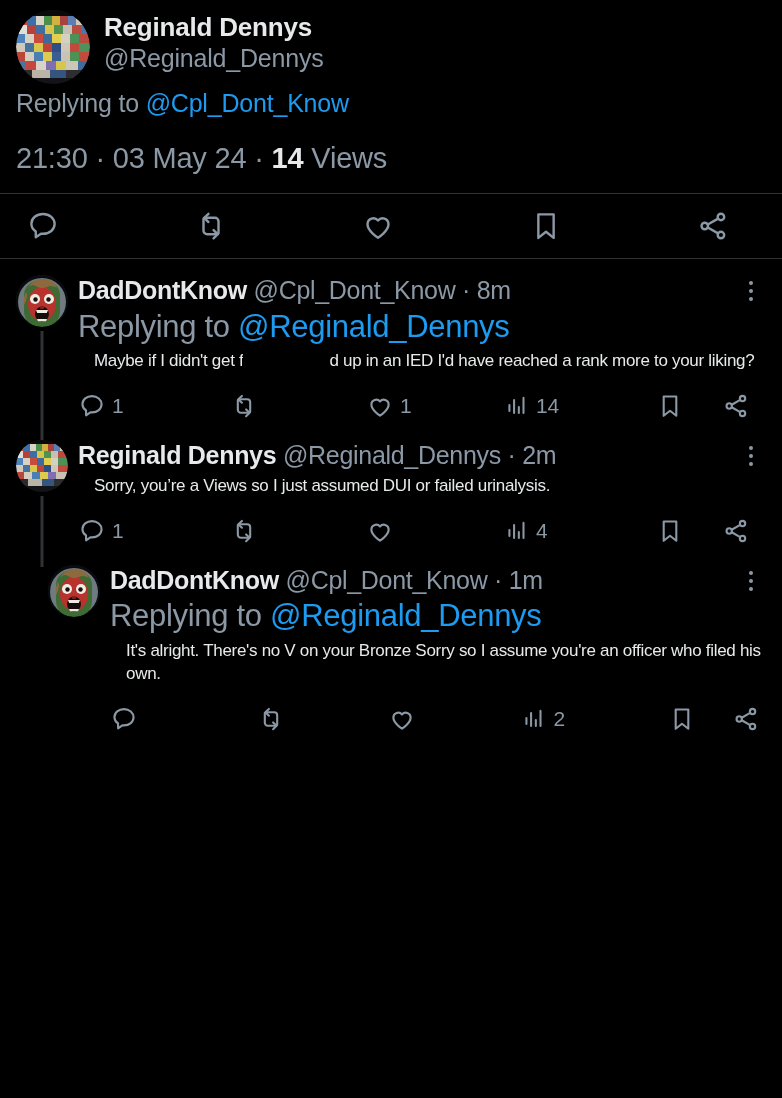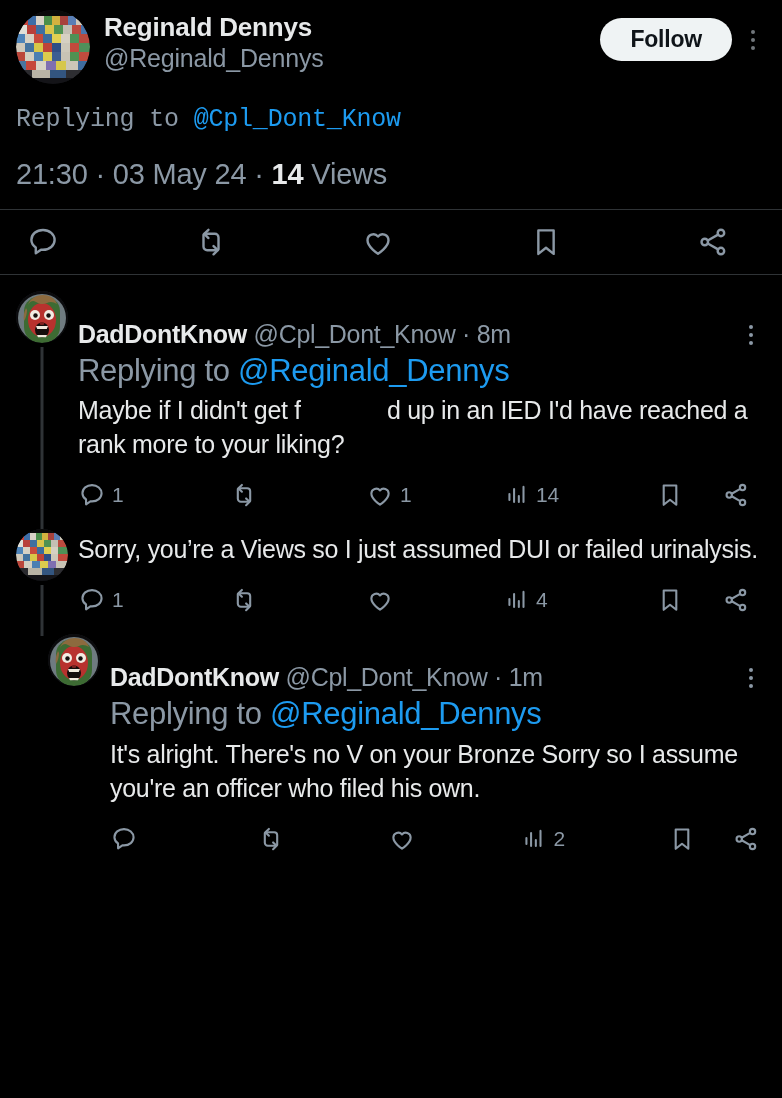--- a/index.html
+++ b/index.html
@@ -105,23 +105,22 @@
     display: block;
     width: 4px; height: 4px;
     border-radius: 50%;
     background: #71767b;
   }
   .more-dots.bright i { background: #8b98a5; }
 
   .replying-line {
     font-size: 25px;
     color: #8b98a5;
-    margin-top: 17px;
+    margin-top: 1px;
     letter-spacing: -0.2px;
-    font-family: Liberation Mono, monospace;
   }
   .replying-line .at { color: #1d9bf0; }
 
   .mt-body {
     font-size: 31px;
     line-height: 1.26;
     color: #e7e9ea;
     margin-top: 18px;
     letter-spacing: -0.4px;
   }
@@ -210,21 +209,20 @@
   .reply-right {
     flex: 1 1 auto;
     min-width: 0;
     padding-left: 10px;
   }
 
   .rp-header {
     display: flex;
     align-items: flex-start;
     gap: 26px;
-    margin-top: 28px;
   }
   .rp-names {
     flex: 1 1 auto;
     min-width: 0;
     font-size: 25px;
     letter-spacing: -0.3px;
     line-height: 1.22;
   }
   .rp-names .name { font-weight: bold; color: #e7e9ea; }
   .rp-names .hndl { color: #8b98a5; }
@@ -234,25 +232,26 @@
   .rp-replying {
     font-size: 31px;
     color: #8b98a5;
     letter-spacing: -0.3px;
     line-height: 1.25;
     margin-top: 2px;
   }
   .rp-replying .at { color: #1d9bf0; }
 
   .rp-body {
-    font-size: 25px;
+    font-size: 17px;
     line-height: 1.36;
     color: #e7e9ea;
     letter-spacing: -0.3px;
     margin-top: 3px;
+    margin-left: 16px;
   }
   .redacted {
     display: inline-block;
     background: #000000;
     color: transparent;
     width: 86px;
     vertical-align: baseline;
   }
 
   .rp-dots {
@@ -342,28 +341,20 @@
             </g>
           </g>
         </svg>
       </div>
 
       <div class="mt-names">
         <span class="display-name">Reginald Dennys</span>
         <span class="handle">@Reginald_Dennys</span>
       </div>
 
-      <div class="follow-wrap">
-        <button class="follow-btn">Follow</button>
-        <div class="more-dots">
-          <i></i>
-            <i></i>
-            <i></i>
-        </div>
-      </div>
     </div>
 
     <div class="replying-line">
       <span>Replying to </span><span class="at">@Cpl_Dont_Know</span>
     </div>
 
 
     <div class="mt-meta">
       <span>21:30</span><span> · </span><span>03 May 24</span><span> · </span><b>14</b><span> Views</span>
     </div>
@@ -589,20 +580,33 @@
             <rect x="38" y="39" width="14" height="7" fill="#2e2e32"></rect>
 
             <rect x="0" y="46" width="52" height="6" fill="#141418"></rect>
           </g>
         </svg>
       </div>
       <div class="thread-line"></div>
     </div>
 
     <div class="reply-right">
+      <div class="rp-header">
+        <div class="rp-names">
+          <span class="name">Reginald Dennys</span>
+          <span class="hndl">@Reginald_Dennys</span><span class="sep"> · </span><span class="time">2m</span>
+        </div>
+        <div class="rp-dots">
+          <div class="more-dots bright">
+              <i></i>
+              <i></i>
+              <i></i>
+            </div>
+        </div>
+      </div>
 
       <div class="rp-body">Sorry, you’re a Views so I just assumed DUI or failed urinalysis.</div>
 
       <div class="actions-reply">
         <div class="act a1">
           <span class="ico">
             <svg width="28" height="28" viewBox="0 0 24 24" fill="none" stroke="#8b98a5" stroke-width="1.8" stroke-linecap="round" stroke-linejoin="round">
                 <path d="M12 3.5c-4.6 0-8.2 3-8.2 6.9 0 2.2 1.2 4.1 3.1 5.4v4.2l3.7-2.6c.45.07.92.1 1.4.1 4.6 0 8.2-3 8.2-6.9S16.6 3.5 12 3.5z"></path>
               </svg>
           </span>

